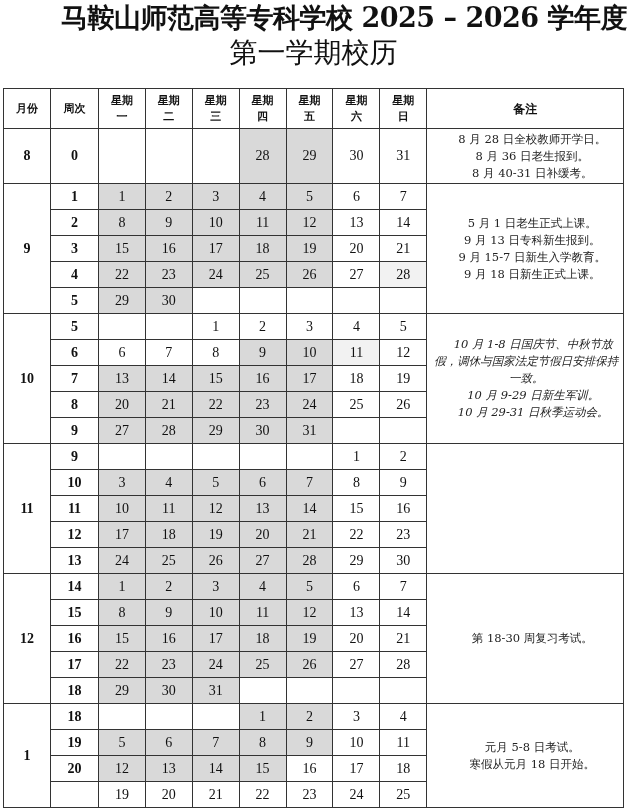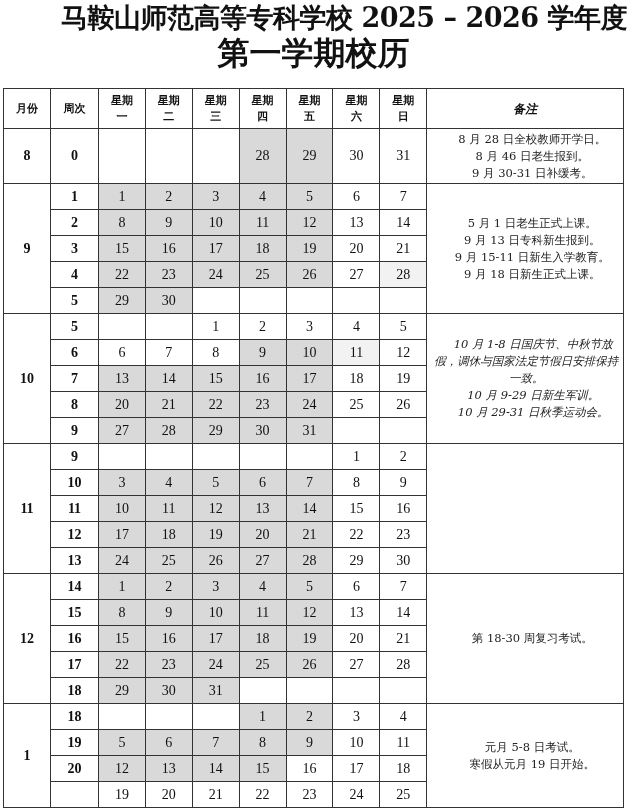--- a/index.html
+++ b/index.html
@@ -2,21 +2,21 @@
 <html><head>
 <meta charset="utf-8">
 <style>
   html, body { margin: 0; padding: 0; background: #ffffff; }
   body { width: 627px; height: 809px; position: relative; overflow: hidden;
          font-family: "DejaVu Serif", "Liberation Serif", serif; color: #111; }
   .title1 { position: absolute; left: 0; top: 0; width: 627px; text-align: right;
             font-size: 27px; font-weight: bold; line-height: 36px; letter-spacing: -0.5px;
             font-family: "DejaVu Serif", "Liberation Serif", serif; }
   .title2 { position: absolute; left: 0; top: 34px; width: 627px; text-align: center;
-            font-size: 32px; font-weight: bold; line-height: 38px;
+            font-size: 28px; font-weight: normal; line-height: 38px;
             font-family: "DejaVu Serif", "Liberation Serif", serif; }
   table.cal { position: absolute; left: 3px; top: 73px; width: 620px;
               border-collapse: collapse; table-layout: fixed; margin-top: 15px; }
   table.cal td, table.cal th { border: 1.3px solid #333; text-align: center; vertical-align: middle;
               padding: 0; font-family: "Liberation Serif", "DejaVu Serif", serif; font-size: 14px; }
   table.cal th { font-family: "DejaVu Sans", "Liberation Sans", sans-serif; font-weight: bold;
               font-size: 11px; height: 39px; line-height: 16px; }
   table.cal tr.week td { height: 25px; }
   td.month { font-weight: bold; font-size: 14px; }
   td.wk { font-weight: bold; font-size: 14px; }
@@ -57,54 +57,54 @@
     <tr>
       <th>月份</th>
       <th>周次</th>
       <th><span>星期</span><br><span>一</span></th>
       <th><span>星期</span><br><span>二</span></th>
       <th><span>星期</span><br><span>三</span></th>
       <th><span>星期</span><br><span>四</span></th>
       <th><span>星期</span><br><span>五</span></th>
       <th><span>星期</span><br><span>六</span></th>
       <th><span>星期</span><br><span>日</span></th>
-      <th style="font-size:12px;font-style:italic;">备注</th>
+      <th style="font-size:12px;">备注</th>
     </tr>
   </thead>
   <tbody id="cal-body">
       <tr class="week" style="height: 55px;">
         <td class="month" rowspan="1">8</td>
         <td class="wk">0</td>
         <td></td>
         <td></td>
         <td></td>
         <td class="sh">28</td>
         <td class="sh">29</td>
         <td>30</td>
         <td>31</td>
         <td class="notes" rowspan="1">
           <span class="ln">8 月 28 日全校教师开学日。</span>
-          <span class="ln">8 月 46 日老生报到。</span>
-          <span class="ln">9 月 30-31 日补缓考。</span>
+          <span class="ln">8 月 36 日老生报到。</span>
+          <span class="ln">8 月 40-31 日补缓考。</span>
         </td>
       </tr>
       <tr class="week">
         <td class="month" rowspan="5">9</td>
         <td class="wk">1</td>
         <td class="sh">1</td>
         <td class="sh">2</td>
         <td class="sh">3</td>
         <td class="sh">4</td>
         <td class="sh">5</td>
         <td>6</td>
         <td>7</td>
         <td class="notes" rowspan="5">
           <span class="ln">5 月 1 日老生正式上课。</span>
           <span class="ln">9 月 13 日专科新生报到。</span>
-          <span class="ln">9 月 15-11 日新生入学教育。</span>
+          <span class="ln">9 月 15-7 日新生入学教育。</span>
           <span class="ln">9 月 18 日新生正式上课。</span>
         </td>
       </tr>
       <tr class="week">
         <td class="wk">2</td>
         <td class="sh">8</td>
         <td class="sh">9</td>
         <td class="sh">10</td>
         <td class="sh">11</td>
         <td class="sh">12</td>
@@ -308,21 +308,21 @@
         <td class="wk">18</td>
         <td></td>
         <td></td>
         <td></td>
         <td class="sh">1</td>
         <td class="sh">2</td>
         <td>3</td>
         <td>4</td>
         <td class="notes" rowspan="4">
           <span class="ln">元月 5-8 日考试。</span>
-          <span class="ln">寒假从元月 19 日开始。</span>
+          <span class="ln">寒假从元月 18 日开始。</span>
         </td>
       </tr>
       <tr class="week">
         <td class="wk">19</td>
         <td class="sh">5</td>
         <td class="sh">6</td>
         <td class="sh">7</td>
         <td class="sh">8</td>
         <td class="sh">9</td>
         <td>10</td>

